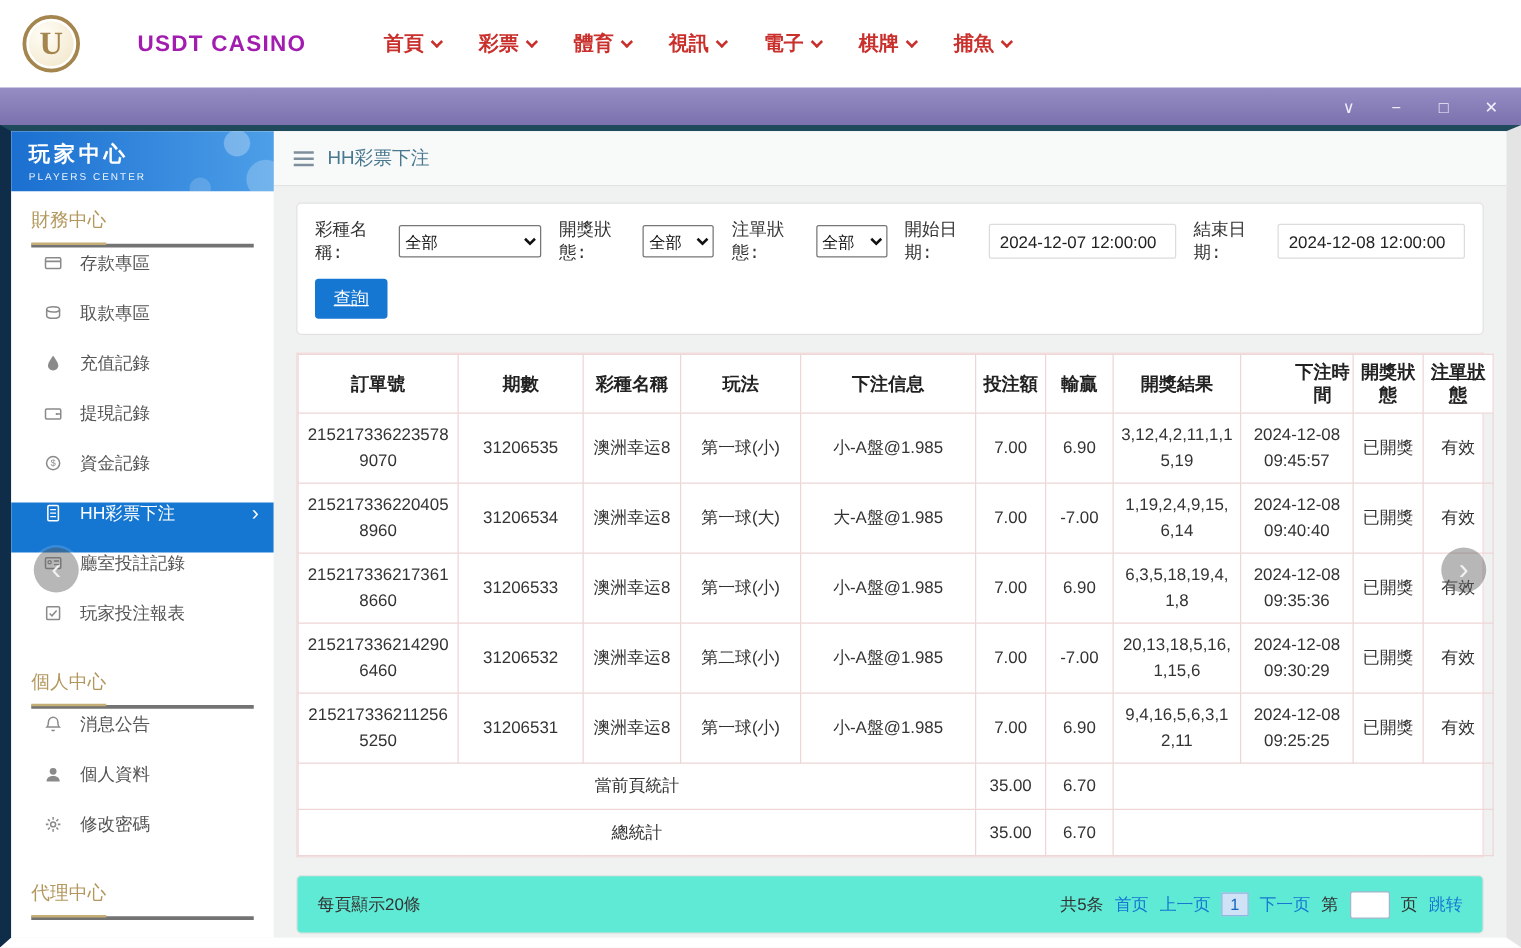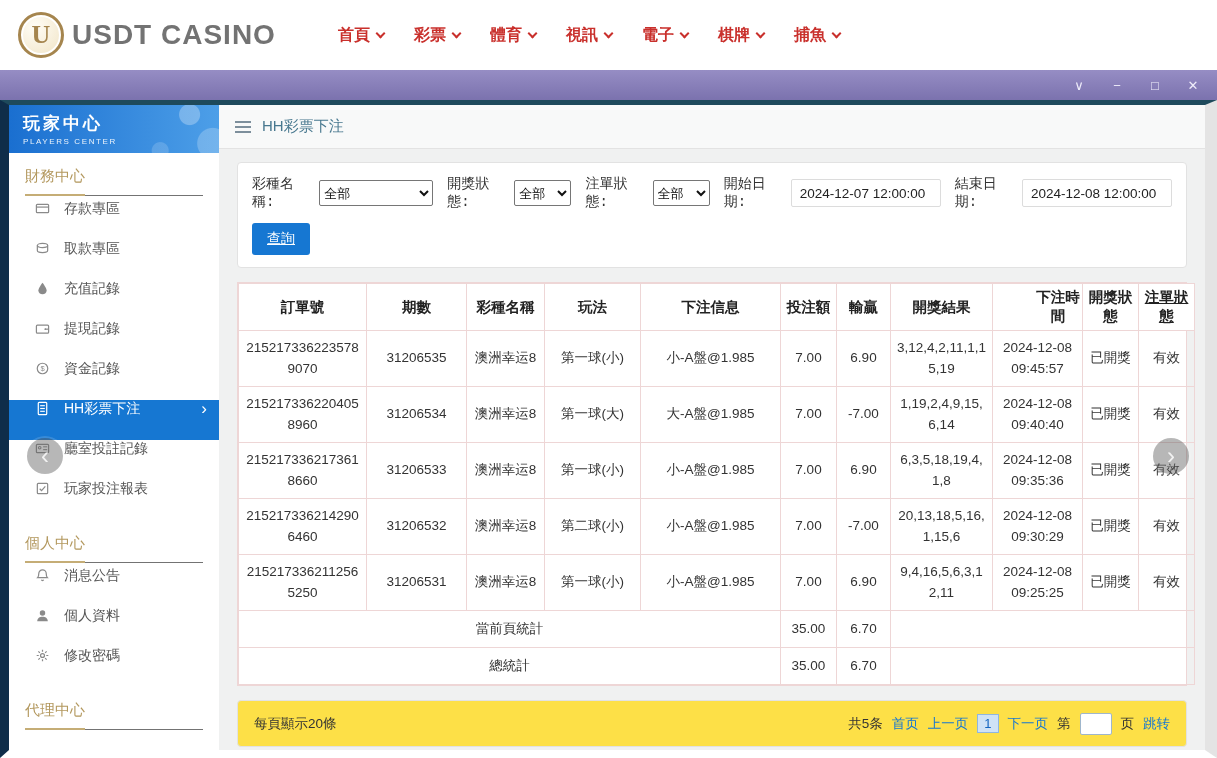--- a/index.html
+++ b/index.html
@@ -13,21 +13,21 @@
   
   .topbar { height:70px; display:flex; align-items:center; padding:0 18px; background:#fff; }
   .brand { display:flex; align-items:center; gap:8px; cursor:pointer; }
   .logo-circle {
     width:46px; height:46px; border-radius:50%;
     border:3px solid #a5854e; background:radial-gradient(circle at 35% 30%, #fffdf6, #f0e3c4);
     display:flex; align-items:center; justify-content:center;
     box-shadow: inset 0 0 0 2px #fff;
   }
   .logo-circle span { font-family:"Liberation Serif","DejaVu Serif",serif; font-weight:bold; font-size:26px; color:#a5854e; }
-  .brand-text { font-size:28px; font-weight:800; color:#737373; letter-spacing:1px; }
+  .brand-text { font-size:18px; font-weight:800; color:#a21caf; letter-spacing:1px;margin-left:38px; }
   .mainnav { display:flex; align-items:center; margin-left:62px; gap:30px; }
   .nav-item { display:flex; align-items:center; color:#c9302c; font-size:16px; font-weight:600; cursor:pointer; }
   .nav-caret { display:inline-block; width:7px; height:7px; border-right:2px solid currentColor; border-bottom:2px solid currentColor; transform:rotate(45deg); margin-left:7px; margin-top:-4px; }
 
   
   .titlebar {
     height:30px; background:linear-gradient(180deg,#968dc4,#7b72ae);
     display:flex; align-items:center; justify-content:flex-end; gap:22px; padding-right:16px;
   }
   .wc { color:#efedfa; font-size:13px; line-height:1; cursor:pointer; width:16px; text-align:center; }
@@ -44,21 +44,21 @@
   .sidebar-head {
     height:48px; padding:7px 14px; color:#fff; position:relative; overflow:hidden;
     background:
       radial-gradient(circle at 86% 20%, rgba(255,255,255,.28) 0 10px, transparent 11px),
       radial-gradient(circle at 97% 80%, rgba(255,255,255,.22) 0 15px, transparent 16px),
       radial-gradient(circle at 72% 95%, rgba(255,255,255,.16) 0 8px, transparent 9px),
       linear-gradient(90deg,#1a6fd0,#4d9fe8);
   }
   .sb-title { font-size:17px; font-weight:bold; letter-spacing:3px; }
   .sb-sub { font-size:8px; letter-spacing:1.6px; color:rgba(255,255,255,.9); margin-top:2px; }
-  .sb-section { margin:14px 16px 4px; padding-bottom:9px; border-bottom:1px solid #737373; font-size:15px; color:#b3985e; }
+  .sb-section { margin:14px 16px 4px; padding-bottom:9px; border-bottom:3px solid #737373; font-size:15px; color:#b3985e; }
   .sb-section-text { position:relative; display:inline-block; }
   .sb-section-text::after { content:""; position:absolute; left:0; bottom:-10px; width:100%; height:2px; background:#c5ad76; }
   .sb-item { display:flex; gap:13px; height:40px; padding:0 12px 0 26px; font-size:14px; color:#555; cursor:pointer; }
   .sb-icon { width:16px; height:16px; display:flex; align-items:center; color:#8a8a8a; }
   .sb-icon svg { width:15px; height:15px; }
   .sb-item.active { background:#1677d2; color:#fff; }
   .sb-item.active .sb-icon { color:#fff; }
   .sb-arrow { margin-left:auto; font-size:17px; color:#fff; line-height:1; }
 
   
@@ -94,21 +94,21 @@
   table.bets th:nth-child(3){width:78px;}  table.bets th:nth-child(4){width:96px;}
   table.bets th:nth-child(5){width:140px;} table.bets th:nth-child(6){width:56px;}
   table.bets th:nth-child(7){width:54px;}  table.bets th:nth-child(8){width:102px;}
   table.bets th:nth-child(9){width:90px;padding-left:43px;}  table.bets th:nth-child(10){width:56px;}
   table.bets th:nth-child(11){width:56px;text-decoration:underline;}
   table.bets tr td:nth-child(1), table.bets tr.data-row td:nth-child(8) { word-break:break-all; }
   table.bets tr.summary-row td { height:37px; }
 
   
   .footer-panel {
-    background:#fde047; border:1px solid #e2e2e2; border-radius:4px; height:47px;
+    background:#5eead4; border:1px solid #e2e2e2; border-radius:4px; height:47px;
     display:flex; align-items:center; justify-content:space-between; padding:12px 16px;
     font-size:13.5px; color:#333;
   }
   .pager { display:flex; align-items:center; gap:9px; }
   .pg-link { color:#1677d2; cursor:pointer; text-decoration:none; }
   .pg-current {
     background:#cfe2f6; border:1px solid #8fb6e0; color:#1465c0;
     padding:1px 6px; font-size:13px; cursor:pointer;
   }
   .pg-input { width:32px; height:22px; border:1px solid #9fb6cc; border-radius:2px; }

